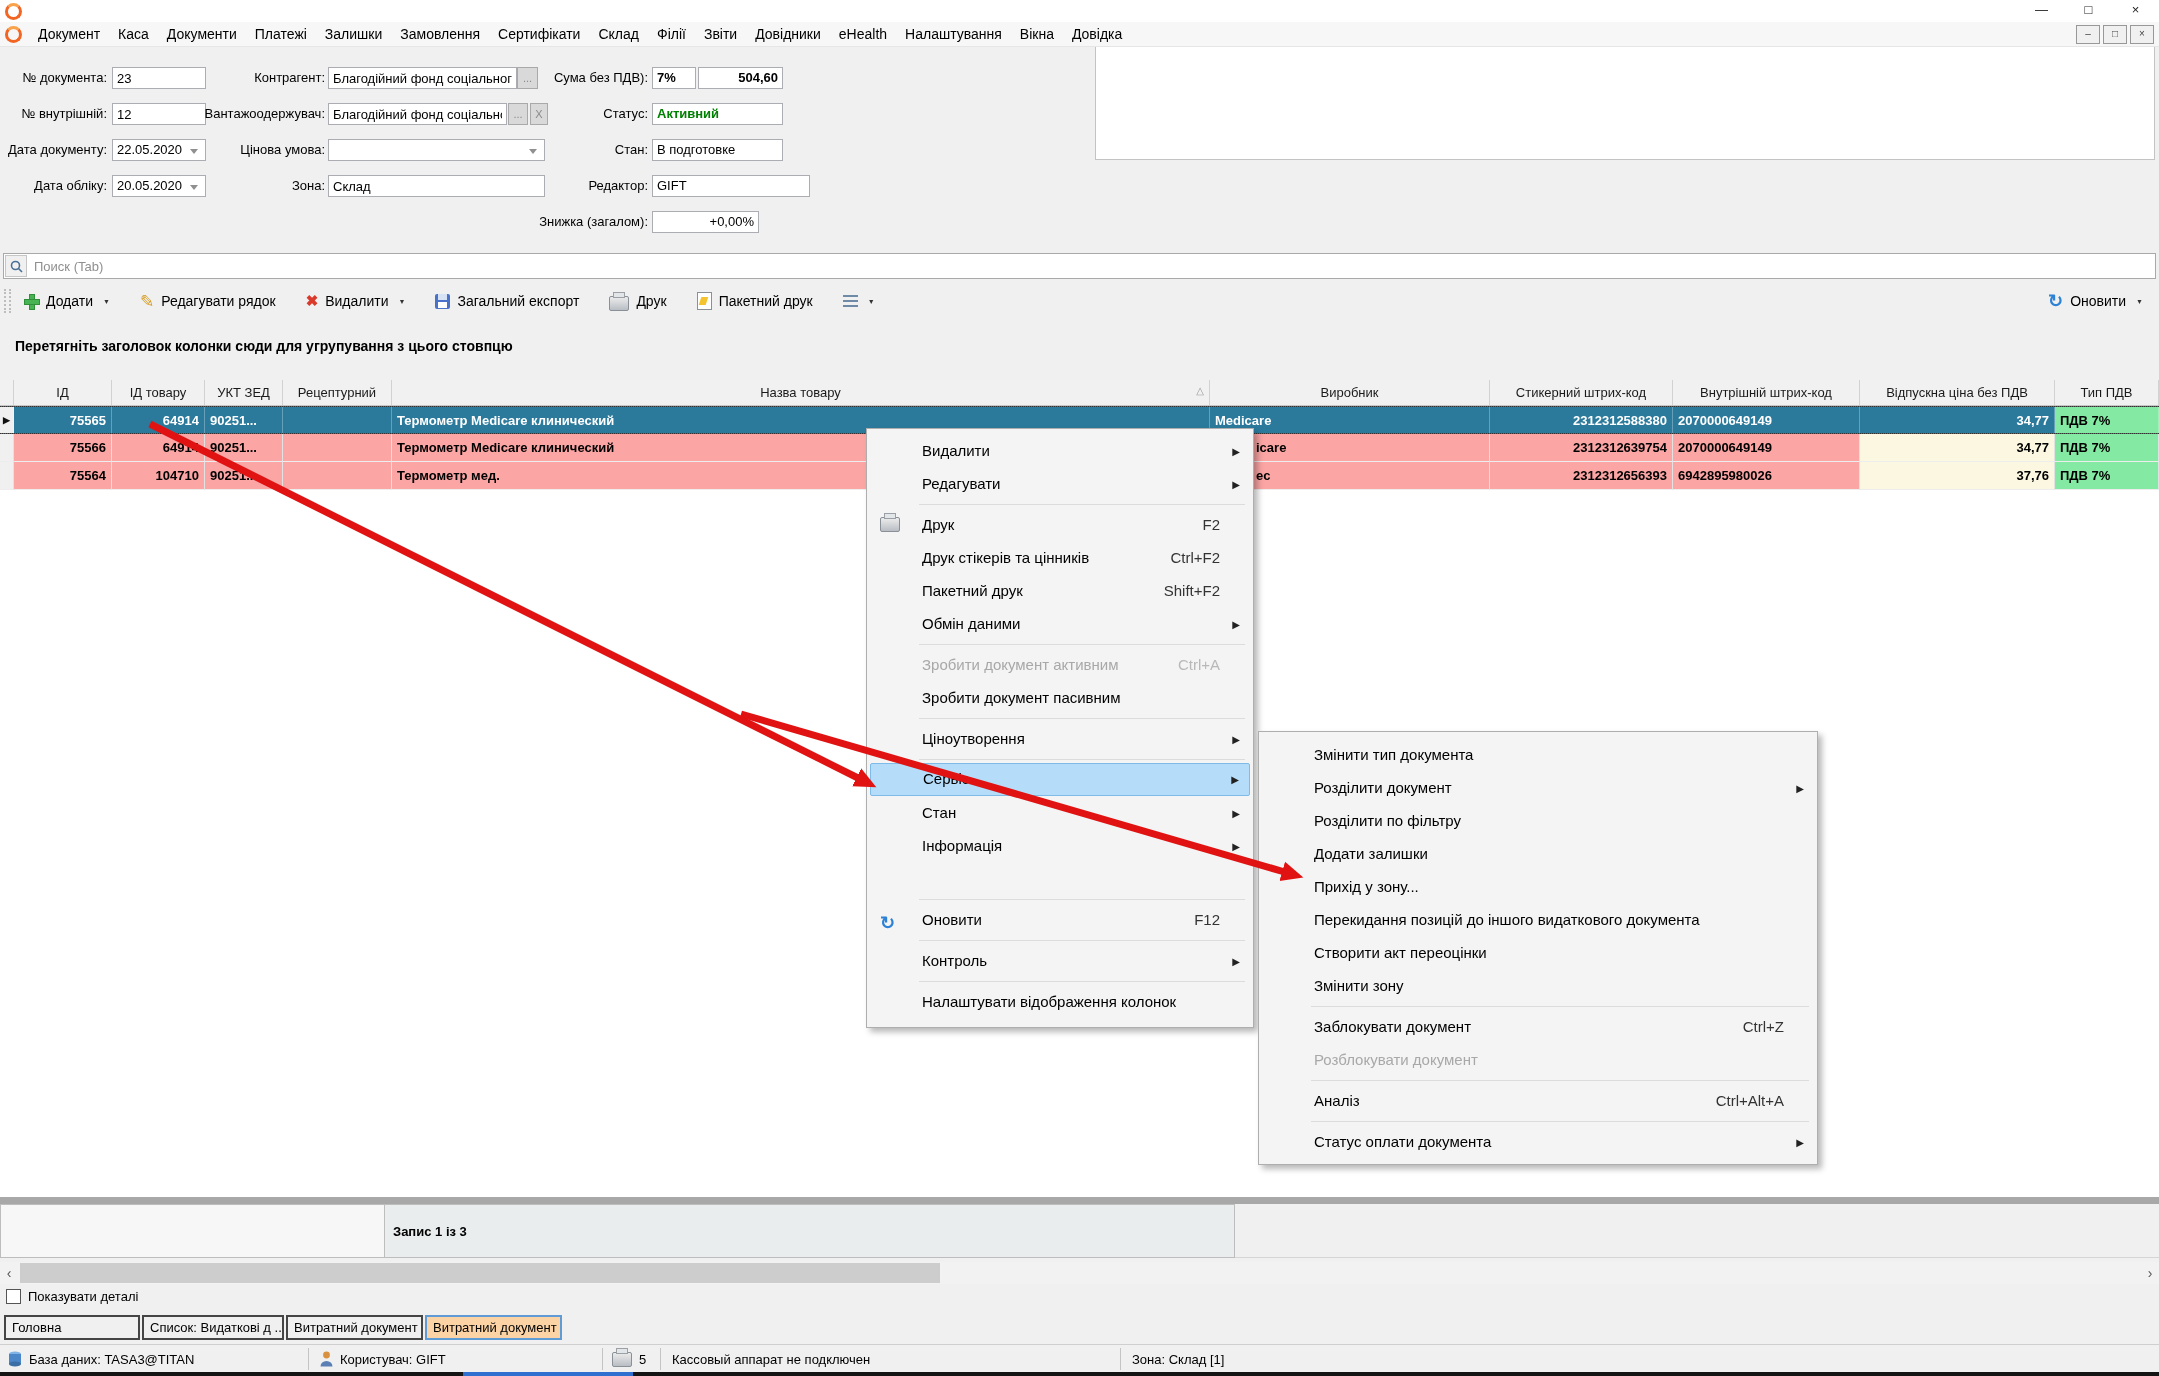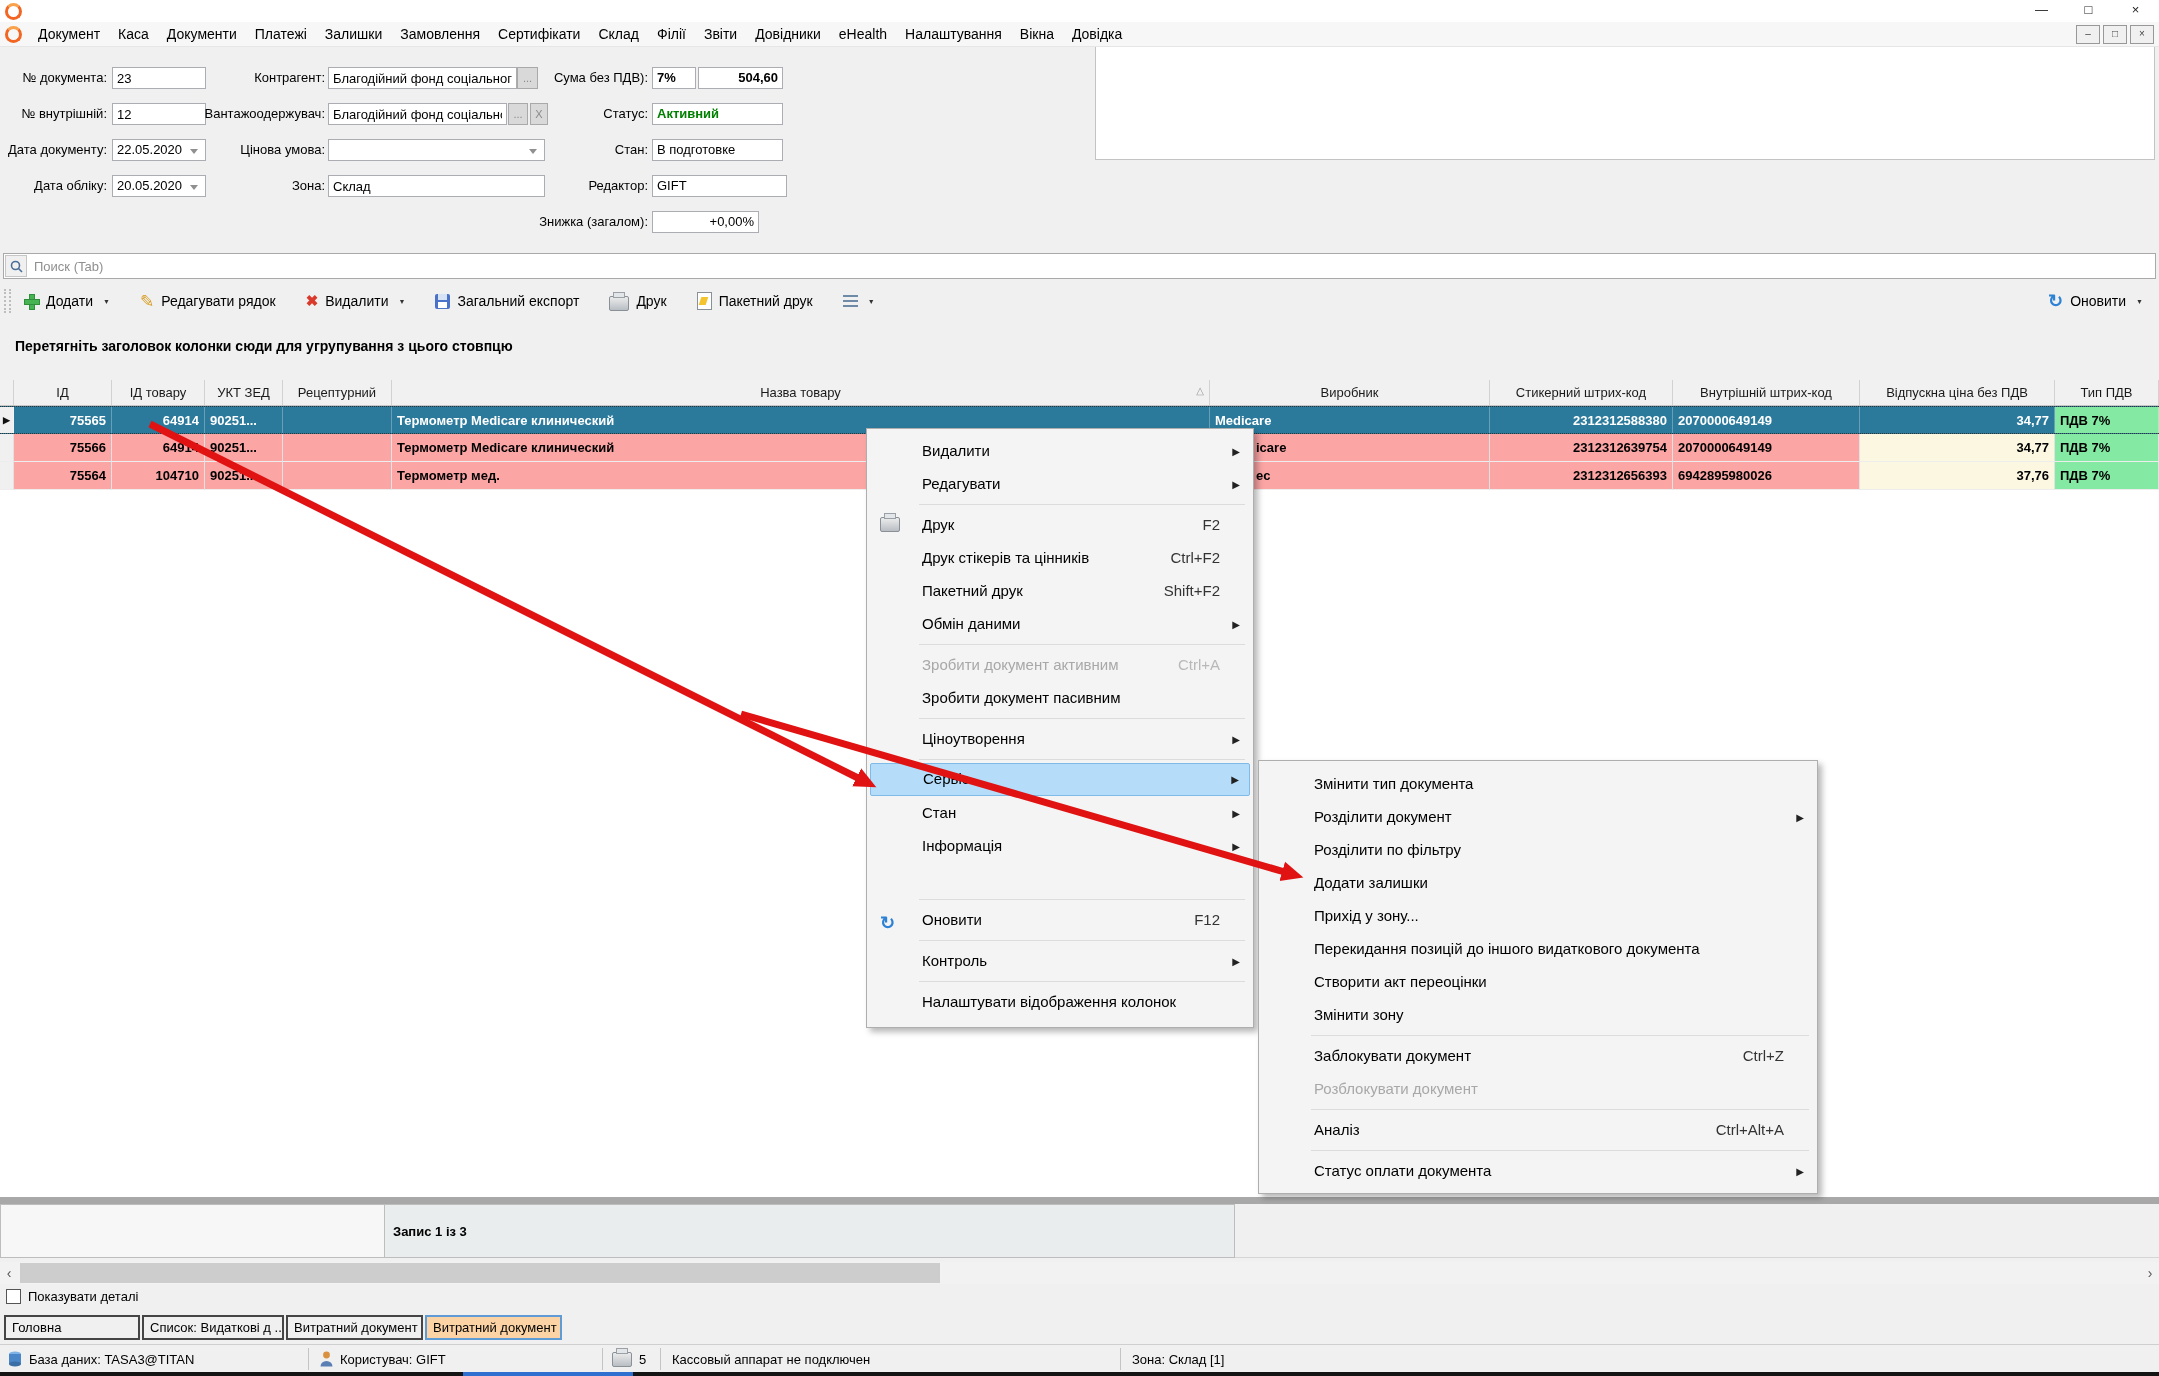--- a/index.html
+++ b/index.html
@@ -92,21 +92,21 @@
   .row-sel{background:#2b7a9c;color:#fff;border-top:1px dotted #333;border-bottom:1px dotted #333}
   .row-sel .gc{border-right-color:rgba(255,255,255,.28);border-bottom:none}
   .row-sel .cell-price{background:transparent;color:#fff}
   .row-sel .cell-vat{color:#000}
   .pad-occl{padding-left:46px}
 
   
   .cmenu{position:absolute;background:#f4f4f4;border:1px solid #aeaeae;
          box-shadow:4px 4px 6px rgba(0,0,0,.28);box-sizing:border-box}
   .menu1{left:866px;top:428px;width:388px;height:600px;z-index:10}
-  .menu2{left:1258px;top:760px;width:560px;height:434px;z-index:11}
+  .menu2{left:1258px;top:731px;width:560px;height:434px;z-index:11}
   .mi{position:absolute;left:3px;right:3px;height:33px;line-height:33px;font-size:15px;
       padding-left:52px;white-space:nowrap;box-sizing:border-box}
   .mi .sc{position:absolute;right:30px;top:0;color:#333}
   .mi .sub{position:absolute;right:10px;top:1px;font-size:10px;color:#222}
   .mi.dis{color:#a8a8a8}
   .mi.dis .sc{color:#b8b8b8}
   .mi.hl{background:#b5dcf8;border:1px solid #7fbbe8;line-height:30px;border-radius:2px}
   .msep{position:absolute;left:52px;right:8px;height:1px;background:#dcdcdc}
   .mi-icon{position:absolute;left:10px;top:5px}
 
@@ -201,21 +201,21 @@
 <input class="finput" style="left: 328px; top: 175px; width: 217px;" value="Склад">
 
 <div class="flabel" style="left:460px;top:67px;width:188px">Сума без ПДВ):</div>
 <div class="finput bold" style="left:652px;top:67px;width:44px">7%</div>
 <div class="finput bold right" style="left:698px;top:67px;width:85px">504,60</div>
 <div class="flabel" style="left:460px;top:103px;width:188px">Статус:</div>
 <div class="finput val-green" style="left:652px;top:103px;width:131px">Активний</div>
 <div class="flabel" style="left:460px;top:139px;width:188px">Стан:</div>
 <div class="finput" style="left:652px;top:139px;width:131px">В подготовке</div>
 <div class="flabel" style="left:460px;top:175px;width:188px">Редактор:</div>
-<div class="finput" style="left:652px;top:175px;width:135px">GIFT</div>
+<div class="finput" style="left:652px;top:175px;width:158px">GIFT</div>
 <div class="flabel" style="left:460px;top:211px;width:188px">Знижка (загалом):</div>
 <div class="finput right" style="left:652px;top:211px;width:107px">+0,00%</div>
 
 <div class="top-right-panel"></div>
 
 <div class="srch">
   <span class="srch-iconbox">
     <svg width="13" height="13">
         <circle cx="5.5" cy="5.5" r="4" fill="none" stroke="#4a6f96" stroke-width="1.6"></circle>
         <line x1="8.5" y1="8.5" x2="12" y2="12" stroke="#4a6f96" stroke-width="1.6"></line>

